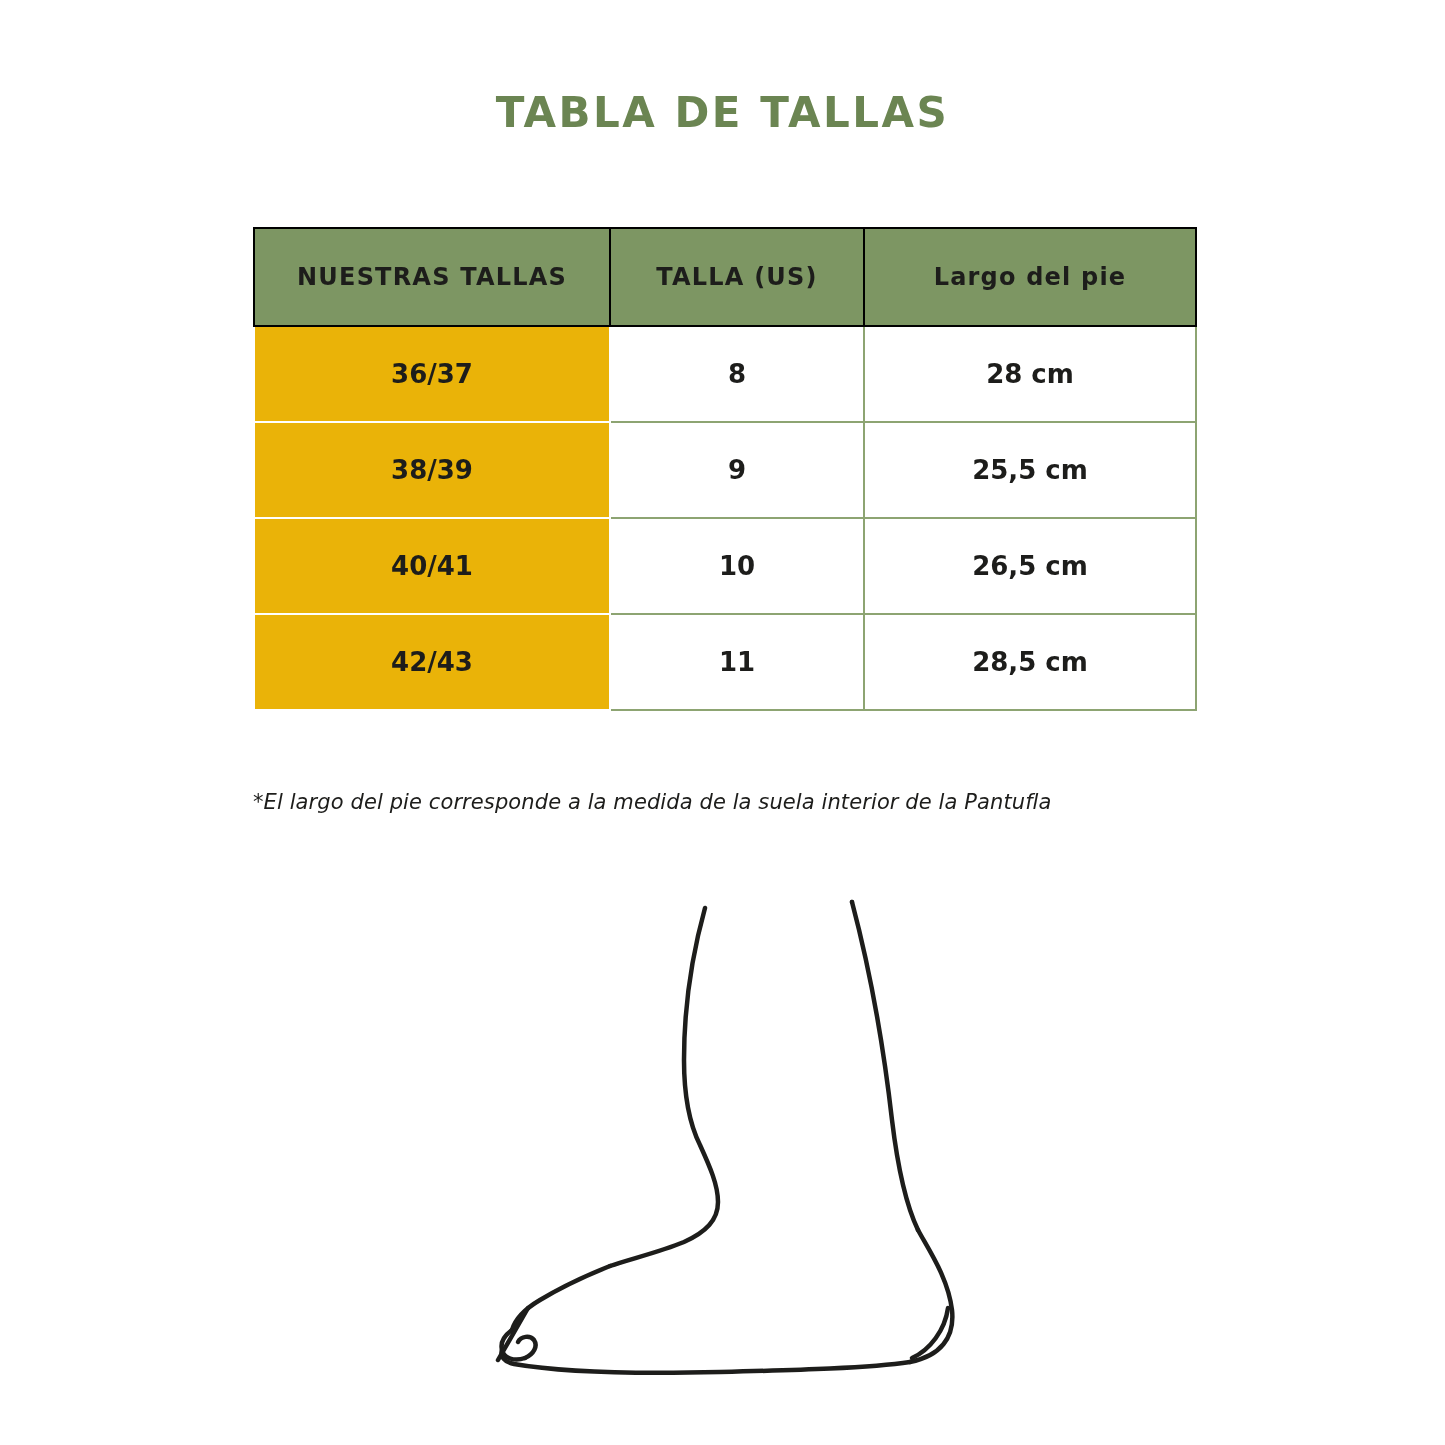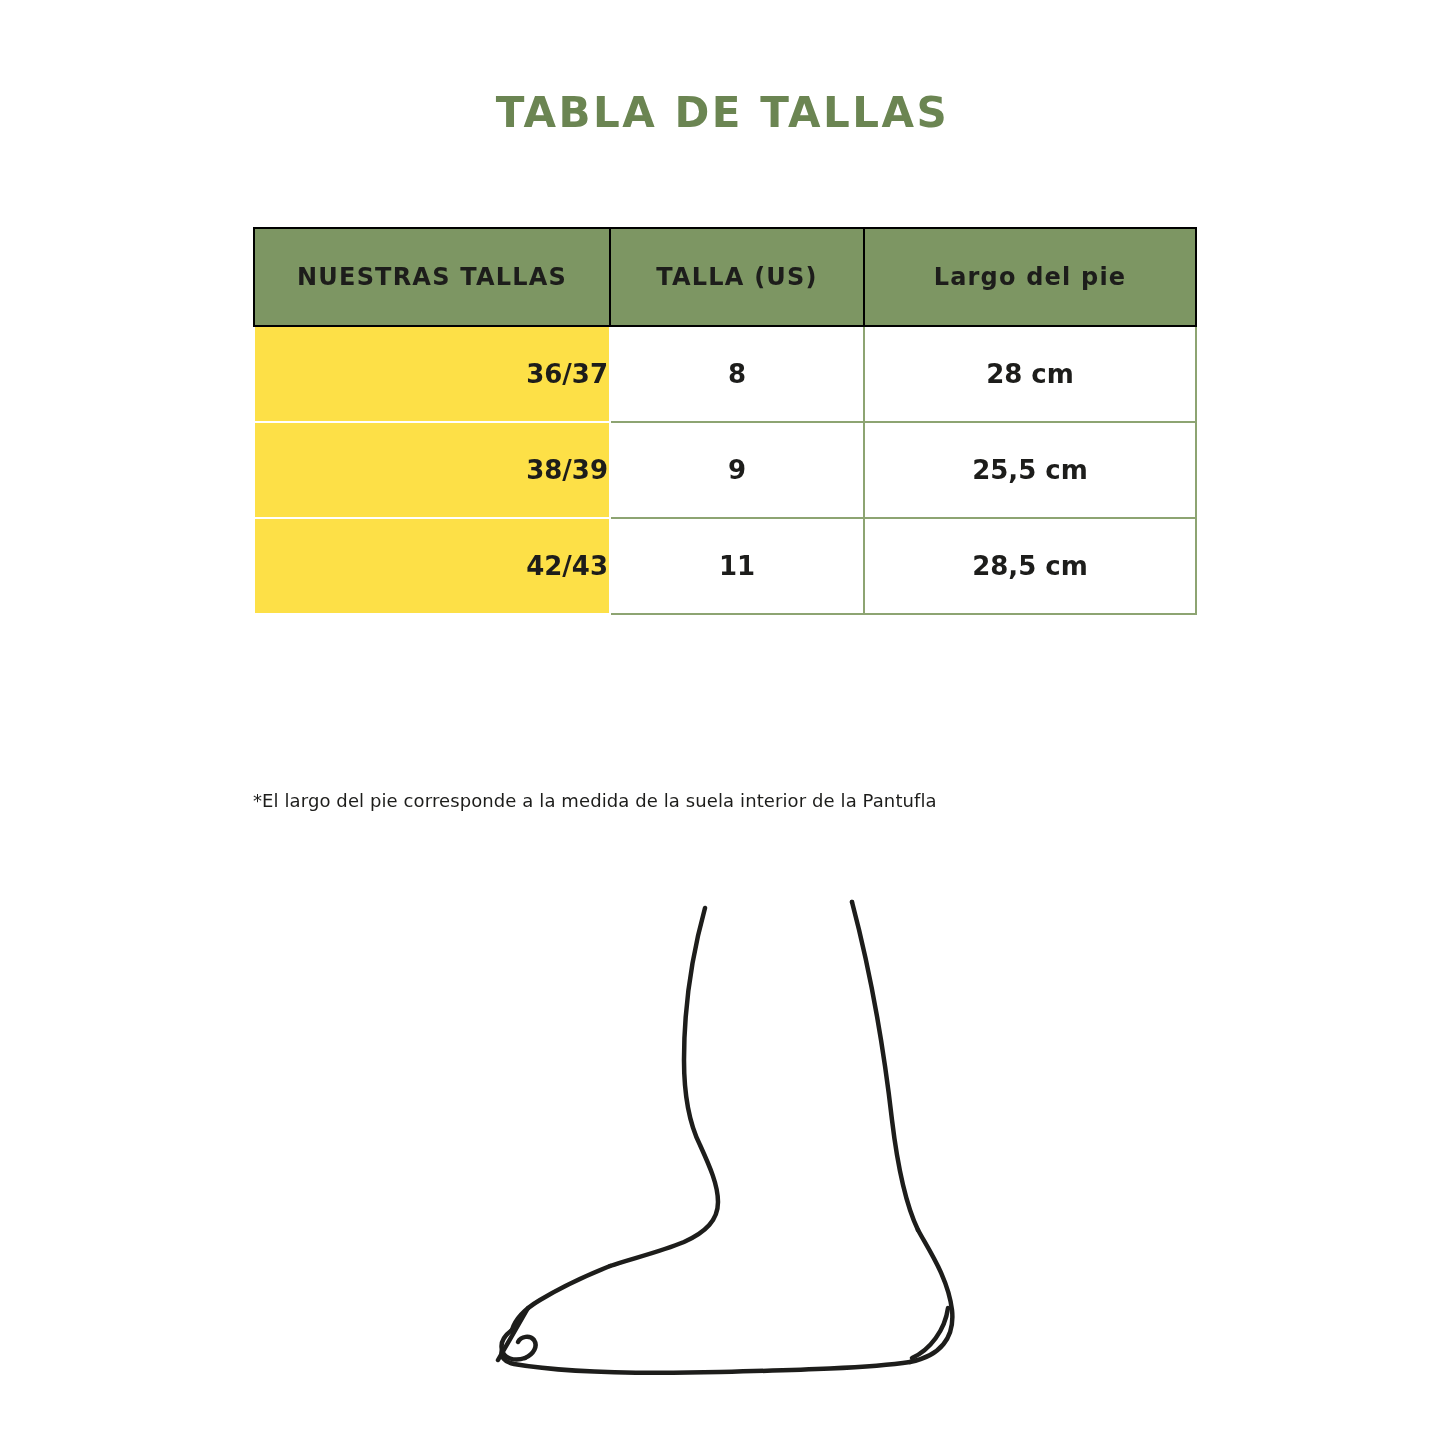--- a/index.html
+++ b/index.html
@@ -60,32 +60,32 @@
     font-size: 26px;
     font-weight: bold;
     height: 92px;
     text-align: center;
     vertical-align: middle;
     background: #ffffff;
     border: 2px solid #8da472;
     color: #1d1d1b;
   }
   table.size-table td.cell-ours {
-    background: #fde047;
+    background: #eab308;
     border-color: #ffffff;
-    text-align: right;
   }
   .note {
     position: absolute;
     left: 253px;
     top: 790px;
-    font-size: 18px;
+    font-size: 21px;
     color: #1d1d1b;
     font-weight: normal;
     letter-spacing: 0.1px;
+    font-style: italic;
   }
   .illustration {
     position: absolute;
     left: 0;
     top: 880px;
     width: 1445px;
     height: 500px;
   }
   .caption {
     position: absolute;
@@ -118,20 +118,25 @@
       <tbody>
         <tr>
           <td class="cell-ours">36/37</td>
           <td>8</td>
           <td>28 cm</td>
         </tr>
         <tr>
           <td class="cell-ours">38/39</td>
           <td>9</td>
           <td>25,5 cm</td>
+        </tr>
+        <tr>
+          <td class="cell-ours">40/41</td>
+          <td>10</td>
+          <td>26,5 cm</td>
         </tr>
         <tr>
           <td class="cell-ours">42/43</td>
           <td>11</td>
           <td>28,5 cm</td>
         </tr>
       </tbody>
     </table>
   </div>
 

